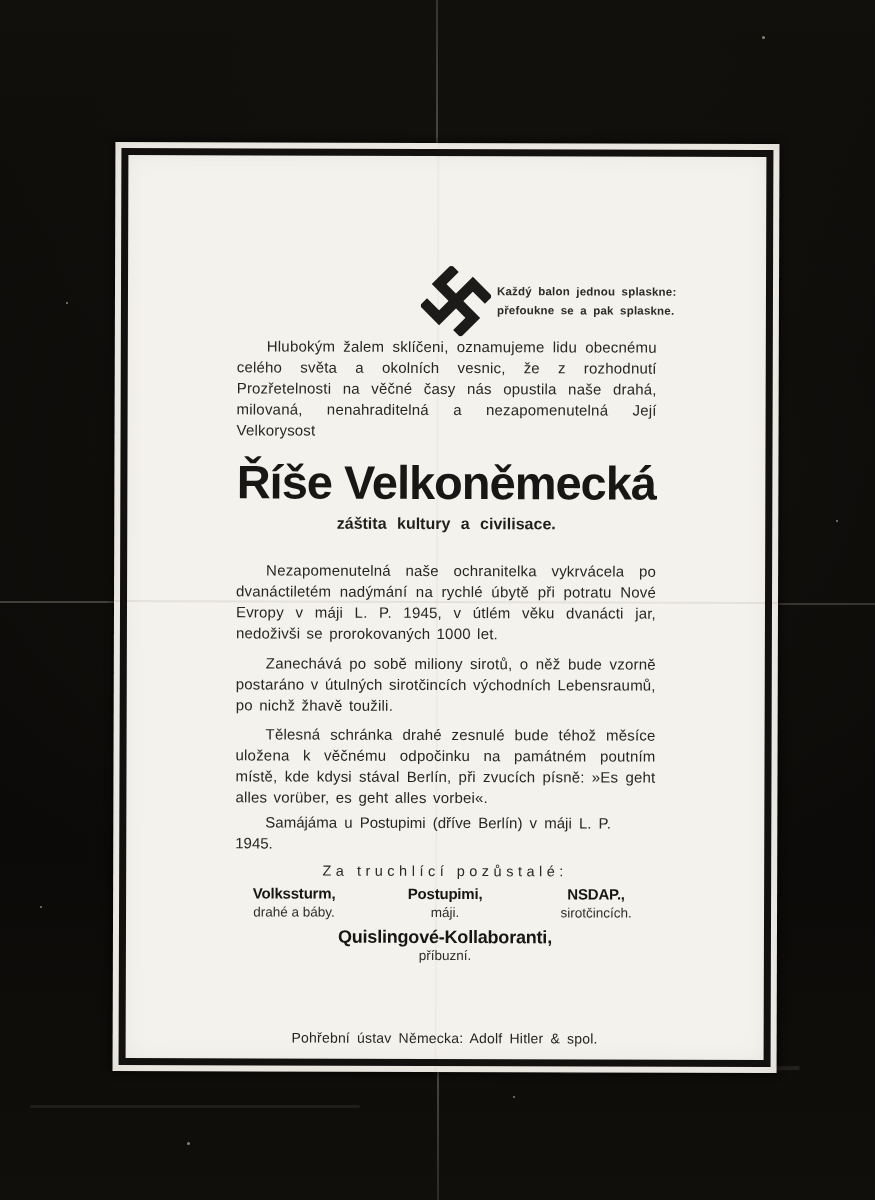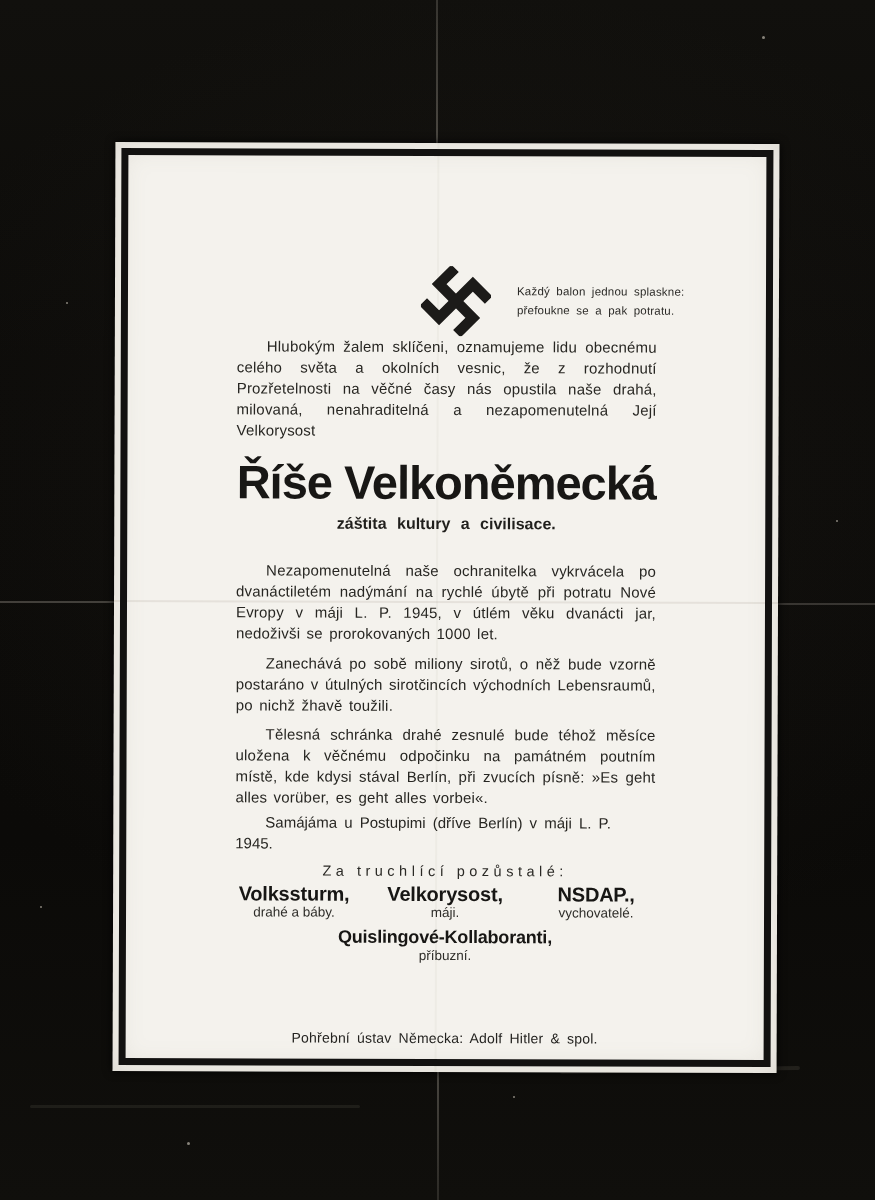--- a/index.html
+++ b/index.html
@@ -68,23 +68,23 @@
   }
 
   .masthead {
     display: flex;
     align-items: center;
     margin-top: 110px;
     padding-left: 184px;
   }
   .swastika { flex: 0 0 auto; display: block; }
   .motto {
-    margin-left: 26px;
+    margin-left: 6px;
     font-size: 11.5px;
-    font-weight: 400;
+    font-weight: 700;
     letter-spacing: 0.2px;
     word-spacing: 3px;
     line-height: 19px;
     color: #2b2a27;
     white-space: nowrap;
   }
 
   p.para {
     margin: 0;
     text-align: justify;
@@ -135,21 +135,21 @@
     letter-spacing: 4.5px;
     color: #2a2925;
   }
   .mourners-row {
     margin-top: 5px;
     display: flex;
     justify-content: space-between;
   }
   .mourner { text-align: center; min-width: 118px; }
   .mourner-name {
-    font-size: 20px;
+    font-size: 15px;
     font-weight: 700;
     letter-spacing: -0.2px;
     color: #171614;
     line-height: 20px;
   }
   .mourner-relation {
     font-size: 13.5px;
     color: #2e2d29;
     line-height: 18px;
   }
@@ -196,21 +196,21 @@
 
           <div class="masthead">
             <svg class="swastika" width="70" height="70" viewBox="0 0 100 100" aria-hidden="true">
               <g transform="rotate(45 50 50)" stroke="#1c1b19" stroke-width="15" fill="none">
                 <path d="M16 18 L16 50 L84 50 L84 82"></path>
                 <path d="M18 84 L50 84 L50 16 L82 16"></path>
               </g>
             </svg>
             <div class="motto">
               <div>Každý balon jednou splaskne:</div>
-              <div>přefoukne se a pak potratu.</div>
+              <div>přefoukne se a pak splaskne.</div>
             </div>
           </div>
 
           <p class="para intro">Hlubokým žalem sklíčeni, oznamujeme lidu obecnému celého světa a okolních vesnic, že z rozhodnutí Prozřetelnosti na věčné časy nás opustila naše drahá, milovaná, nenahraditelná a nezapomenutelná Její Velkorysost</p>
 
           <h1 class="title">Říše Velkoněmecká</h1>
           <div class="subtitle">záštita kultury a civilisace.</div>
 
           <p class="para para-death">Nezapomenutelná naše ochranitelka vykrvácela po dvanáctiletém nadýmání na rychlé úbytě při potratu Nové Evropy v máji L. P. 1945, v útlém věku dvanácti jar, nedoživši se prorokovaných 1000 let.</p>
           <p class="para para-orphans">Zanechává po sobě miliony sirotů, o něž bude vzorně postaráno v útulných sirotčincích východních Lebensraumů, po nichž žhavě toužili.</p>
@@ -219,26 +219,26 @@
           <div class="dateline">Samájáma u Postupimi (dříve Berlín) v máji L. P. 1945.</div>
 
           <div class="mourners-heading">Za truchlící pozůstalé:</div>
 
           <div class="mourners-row">
             <div class="mourner">
               <div class="mourner-name">Volkssturm,</div>
               <div class="mourner-relation">drahé a báby.</div>
             </div>
             <div class="mourner">
-              <div class="mourner-name">Velkorysost,</div>
+              <div class="mourner-name">Postupimi,</div>
               <div class="mourner-relation">máji.</div>
             </div>
             <div class="mourner">
               <div class="mourner-name">NSDAP.,</div>
-              <div class="mourner-relation">vychovatelé.</div>
+              <div class="mourner-relation">sirotčincích.</div>
             </div>
           </div>
 
           <div class="mourner-center">
             <div class="mourner-name">Quislingové-Kollaboranti,</div>
             <div class="mourner-relation">příbuzní.</div>
           </div>
 
         </div>
 

